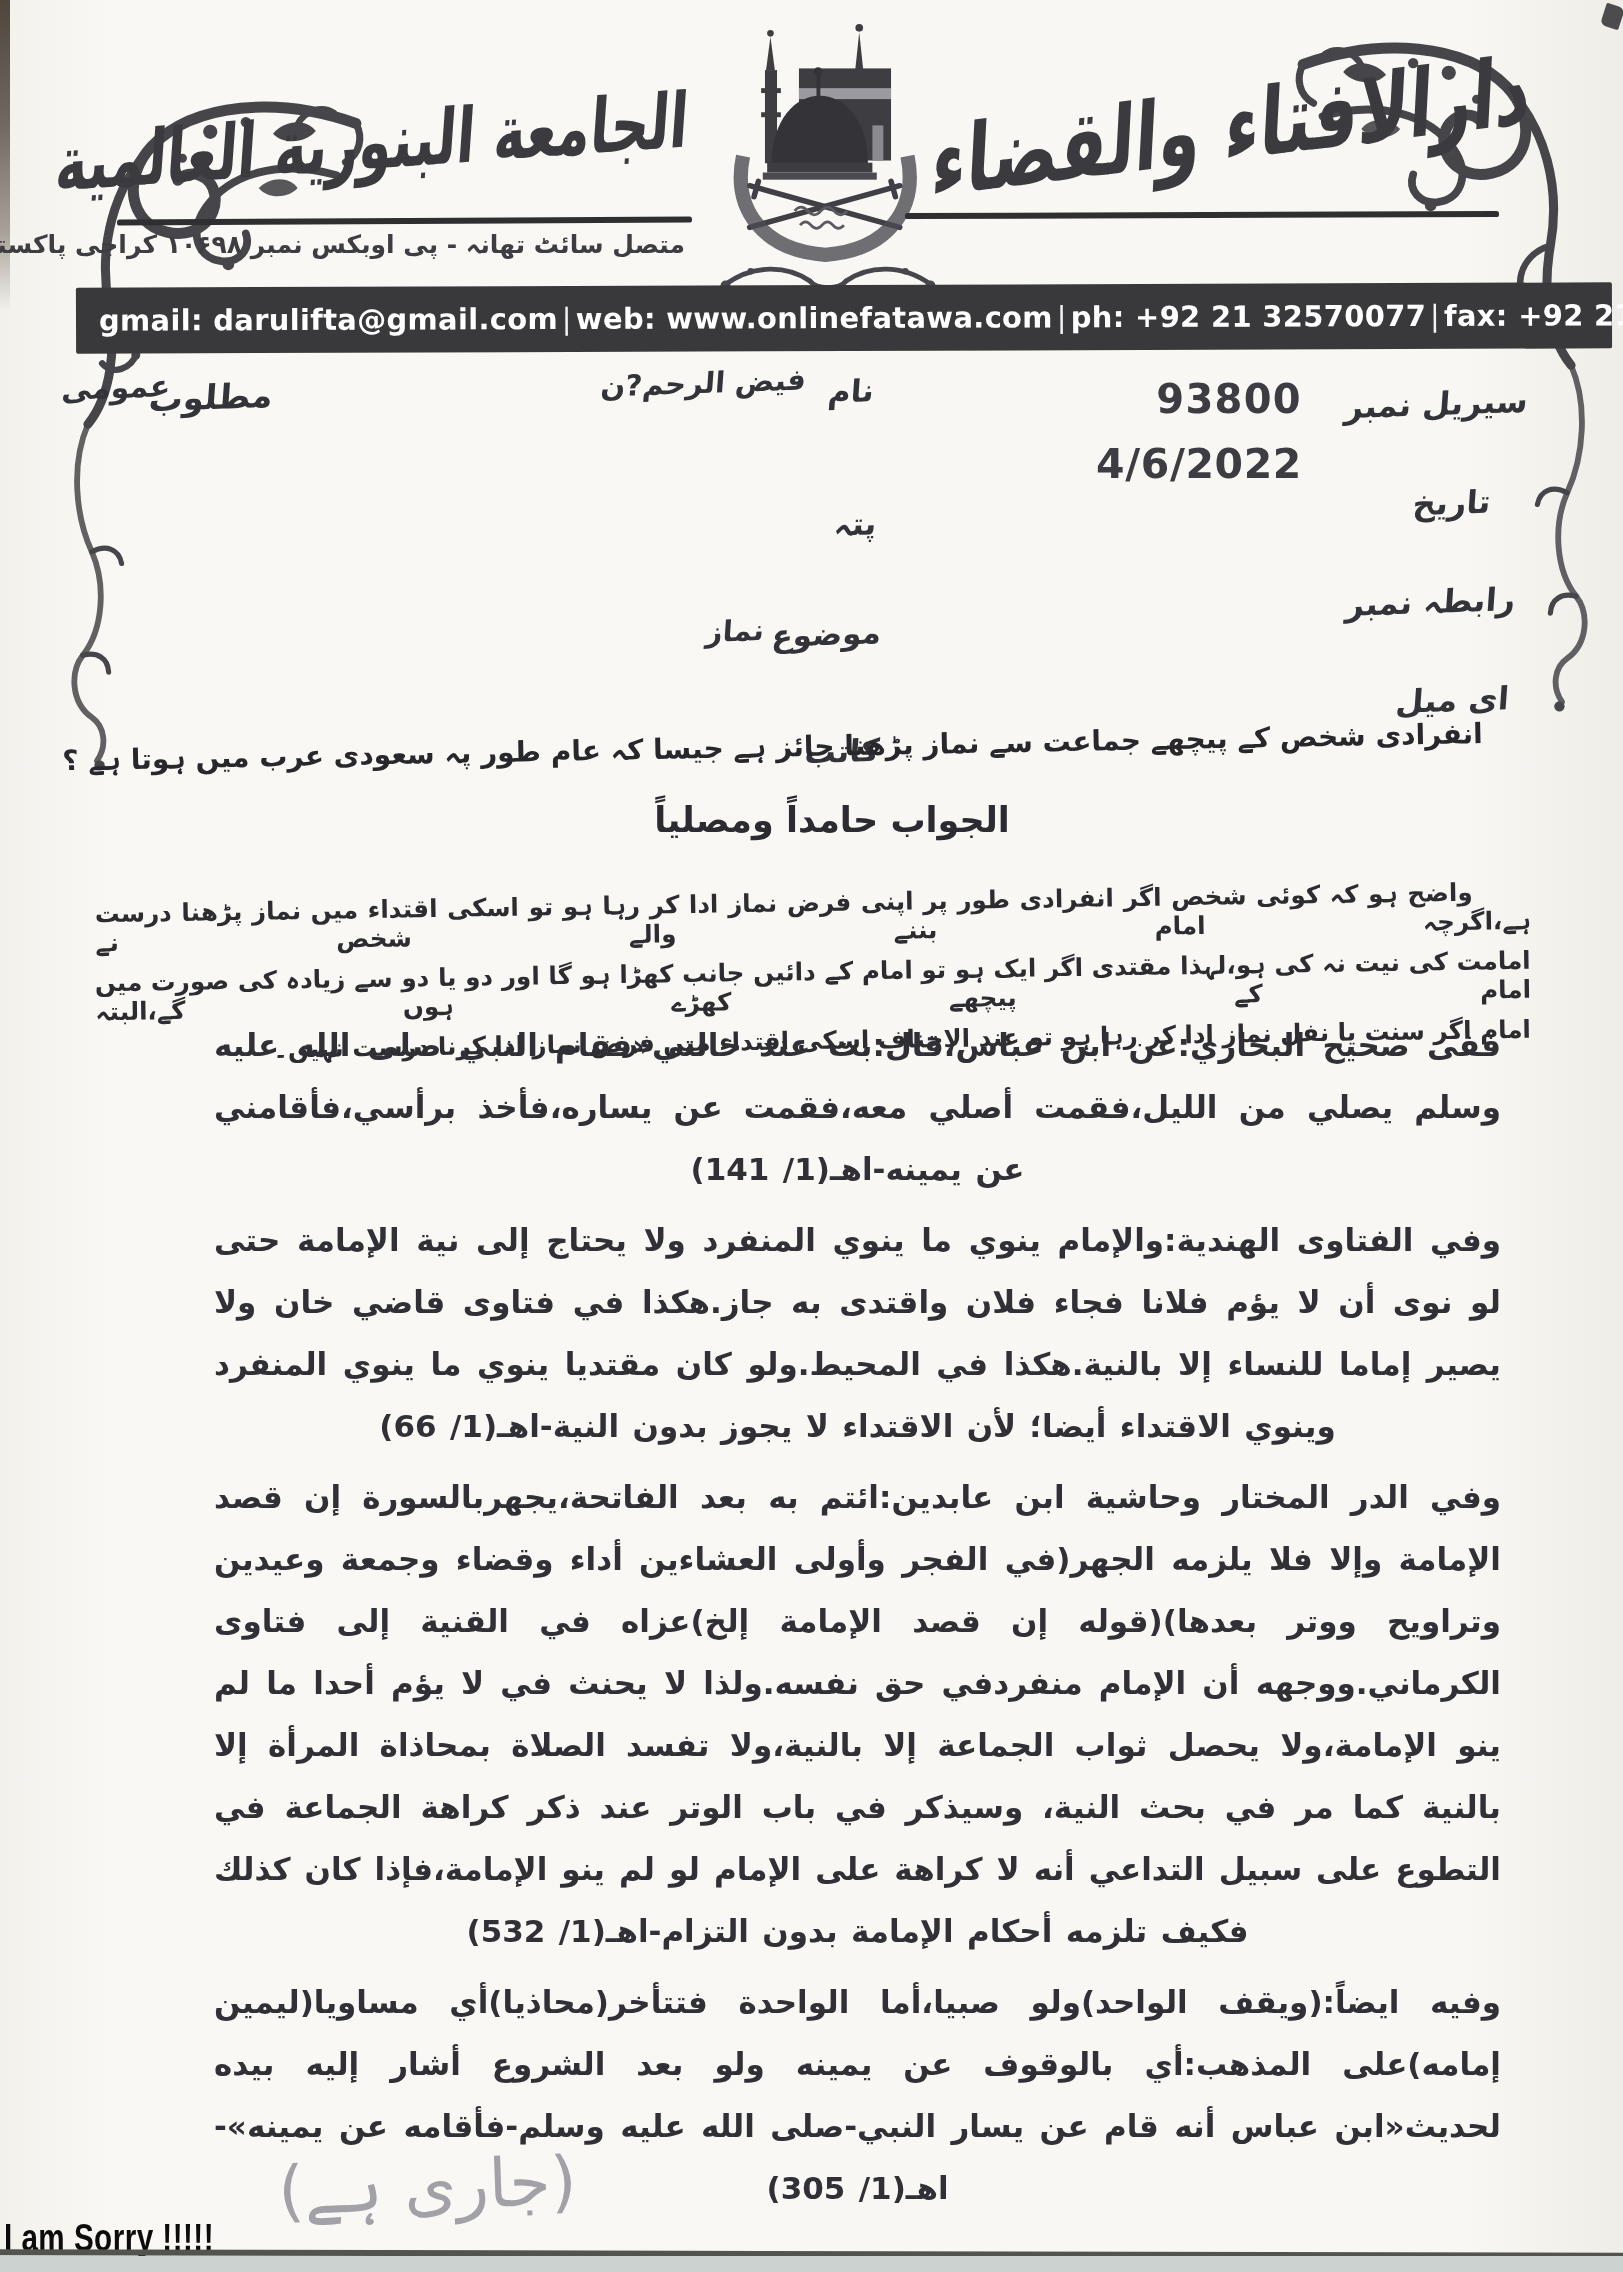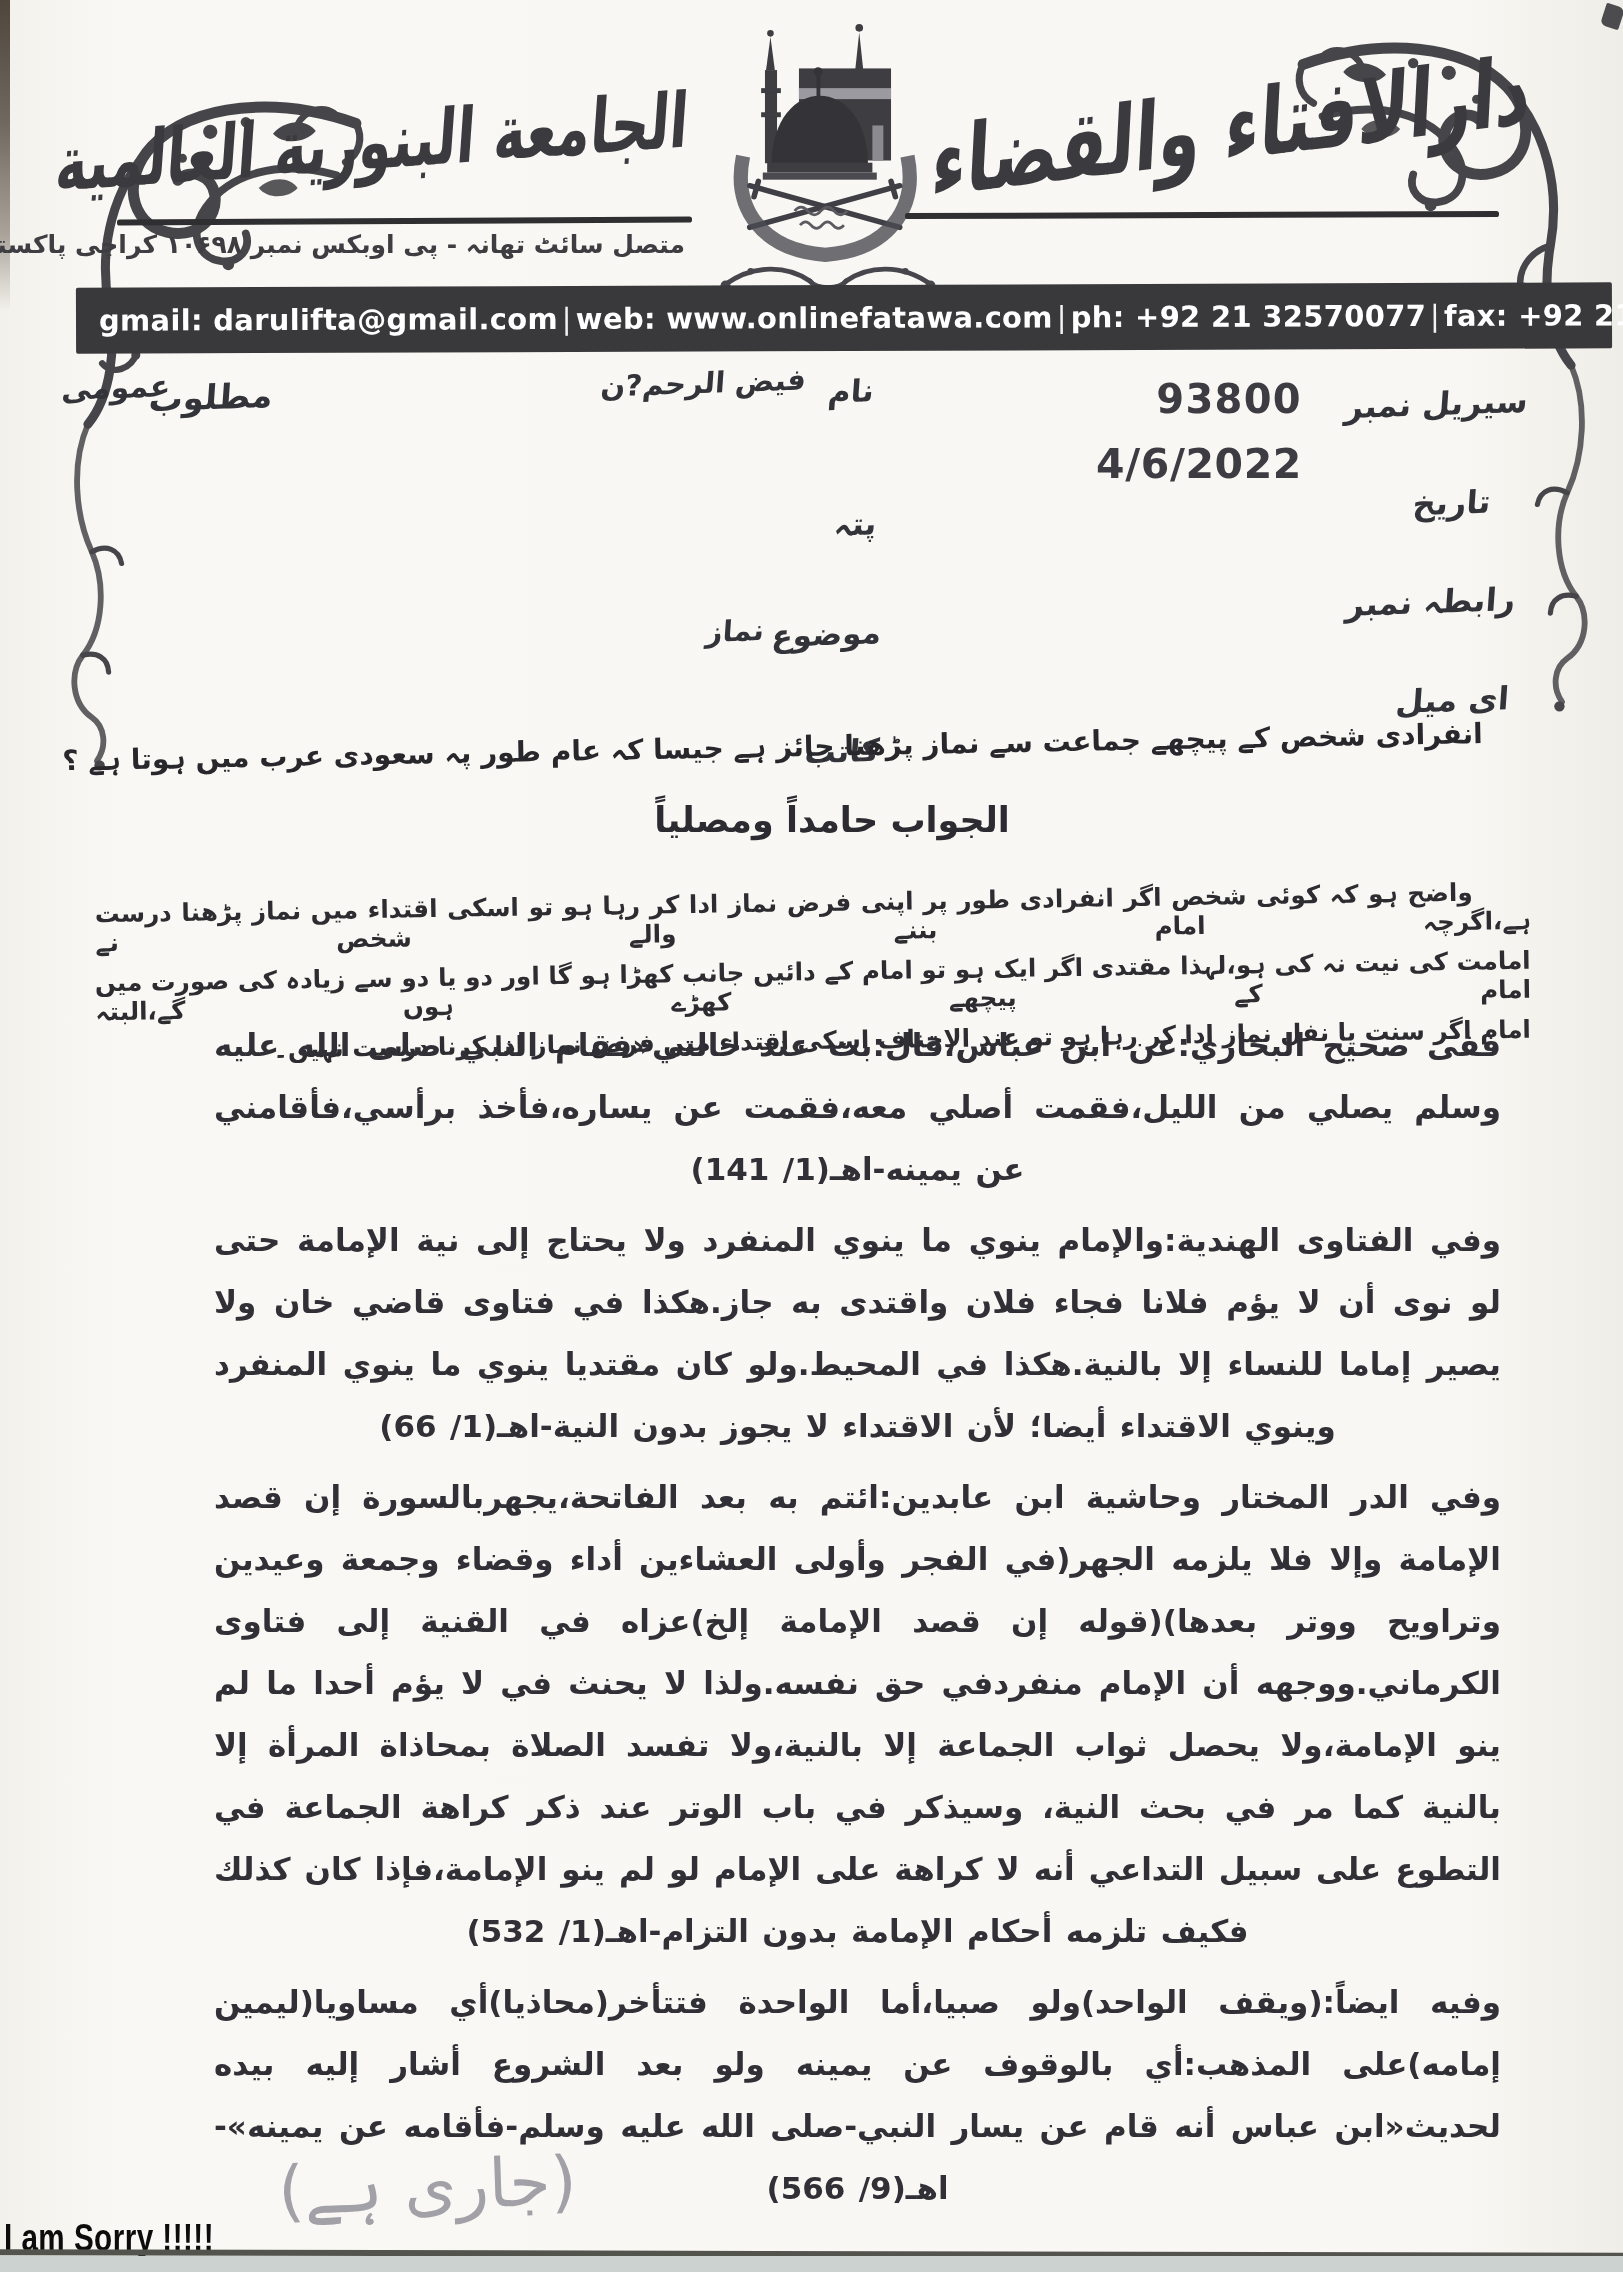--- a/index.html
+++ b/index.html
@@ -208,21 +208,21 @@
 
   <div class="abs answer-heading">الجواب حامداً ومصلياً</div>
   <div class="abs uline uline1">واضح ہو کہ کوئی شخص اگر انفرادی طور پر اپنی فرض نماز ادا کر رہا ہو تو اسکی اقتداء میں نماز پڑھنا درست ہے،اگرچہ امام بننے والے شخص نے</div>
   <div class="abs uline uline2">امامت کی نیت نہ کی ہو،لہذا مقتدی اگر ایک ہو تو امام کے دائیں جانب کھڑا ہو گا اور دو یا دو سے زیادہ کی صورت میں امام کے پیچھے کھڑے ہوں گے،البتہ</div>
   <div class="abs uline uline3">امام اگر سنت یا نفل نماز ادا کر رہا ہو تو عند الاحناف اسکی اقتداء میں فرض نماز ادا کرنا درست نہیں۔</div>
 
   <div class="abs arabic">
     <p>ففى صحيح البخاري:عن ابن عباس،قال:بت عند خالتي«فقام النبي صلى الله عليه وسلم يصلي من الليل،فقمت أصلي معه،فقمت عن يساره،فأخذ برأسي،فأقامني عن يمينه-اهـ(1/ 141)</p>
     <p>وفي الفتاوى الهندية:والإمام ينوي ما ينوي المنفرد ولا يحتاج إلى نية الإمامة حتى لو نوى أن لا يؤم فلانا فجاء فلان واقتدى به جاز.هكذا في فتاوى قاضي خان ولا يصير إماما للنساء إلا بالنية.هكذا في المحيط.ولو كان مقتديا ينوي ما ينوي المنفرد وينوي الاقتداء أيضا؛ لأن الاقتداء لا يجوز بدون النية-اهـ(1/ 66)</p>
     <p>وفي الدر المختار وحاشية ابن عابدين:ائتم به بعد الفاتحة،يجهربالسورة إن قصد الإمامة وإلا فلا يلزمه الجهر(في الفجر وأولى العشاءين أداء وقضاء وجمعة وعيدين وتراويح ووتر بعدها)(قوله إن قصد الإمامة إلخ)عزاه في القنية إلى فتاوى الكرماني.ووجهه أن الإمام منفردفي حق نفسه.ولذا لا يحنث في لا يؤم أحدا ما لم ينو الإمامة،ولا يحصل ثواب الجماعة إلا بالنية،ولا تفسد الصلاة بمحاذاة المرأة إلا بالنية كما مر في بحث النية، وسيذكر في باب الوتر عند ذكر كراهة الجماعة في التطوع على سبيل التداعي أنه لا كراهة على الإمام لو لم ينو الإمامة،فإذا كان كذلك فكيف تلزمه أحكام الإمامة بدون التزام-اهـ(1/ 532)</p>
-    <p>وفيه ايضاً:(ويقف الواحد)ولو صبيا،أما الواحدة فتتأخر(محاذيا)أي مساويا(ليمين إمامه)على المذهب:أي بالوقوف عن يمينه ولو بعد الشروع أشار إليه بيده لحديث«ابن عباس أنه قام عن يسار النبي-صلى الله عليه وسلم-فأقامه عن يمينه»-اهـ(9/ 566)</p>
+    <p>وفيه ايضاً:(ويقف الواحد)ولو صبيا،أما الواحدة فتتأخر(محاذيا)أي مساويا(ليمين إمامه)على المذهب:أي بالوقوف عن يمينه ولو بعد الشروع أشار إليه بيده لحديث«ابن عباس أنه قام عن يسار النبي-صلى الله عليه وسلم-فأقامه عن يمينه»-اهـ(1/ 305)</p>
   </div>
 
   <div class="abs handwritten">(جاری ہے)</div>
   <div class="abs sorry">I am Sorry !!!!!</div>
 
   <div class="abs bottom-line"></div>
   <div class="abs bottom-band"></div>
 </div>
 
 

